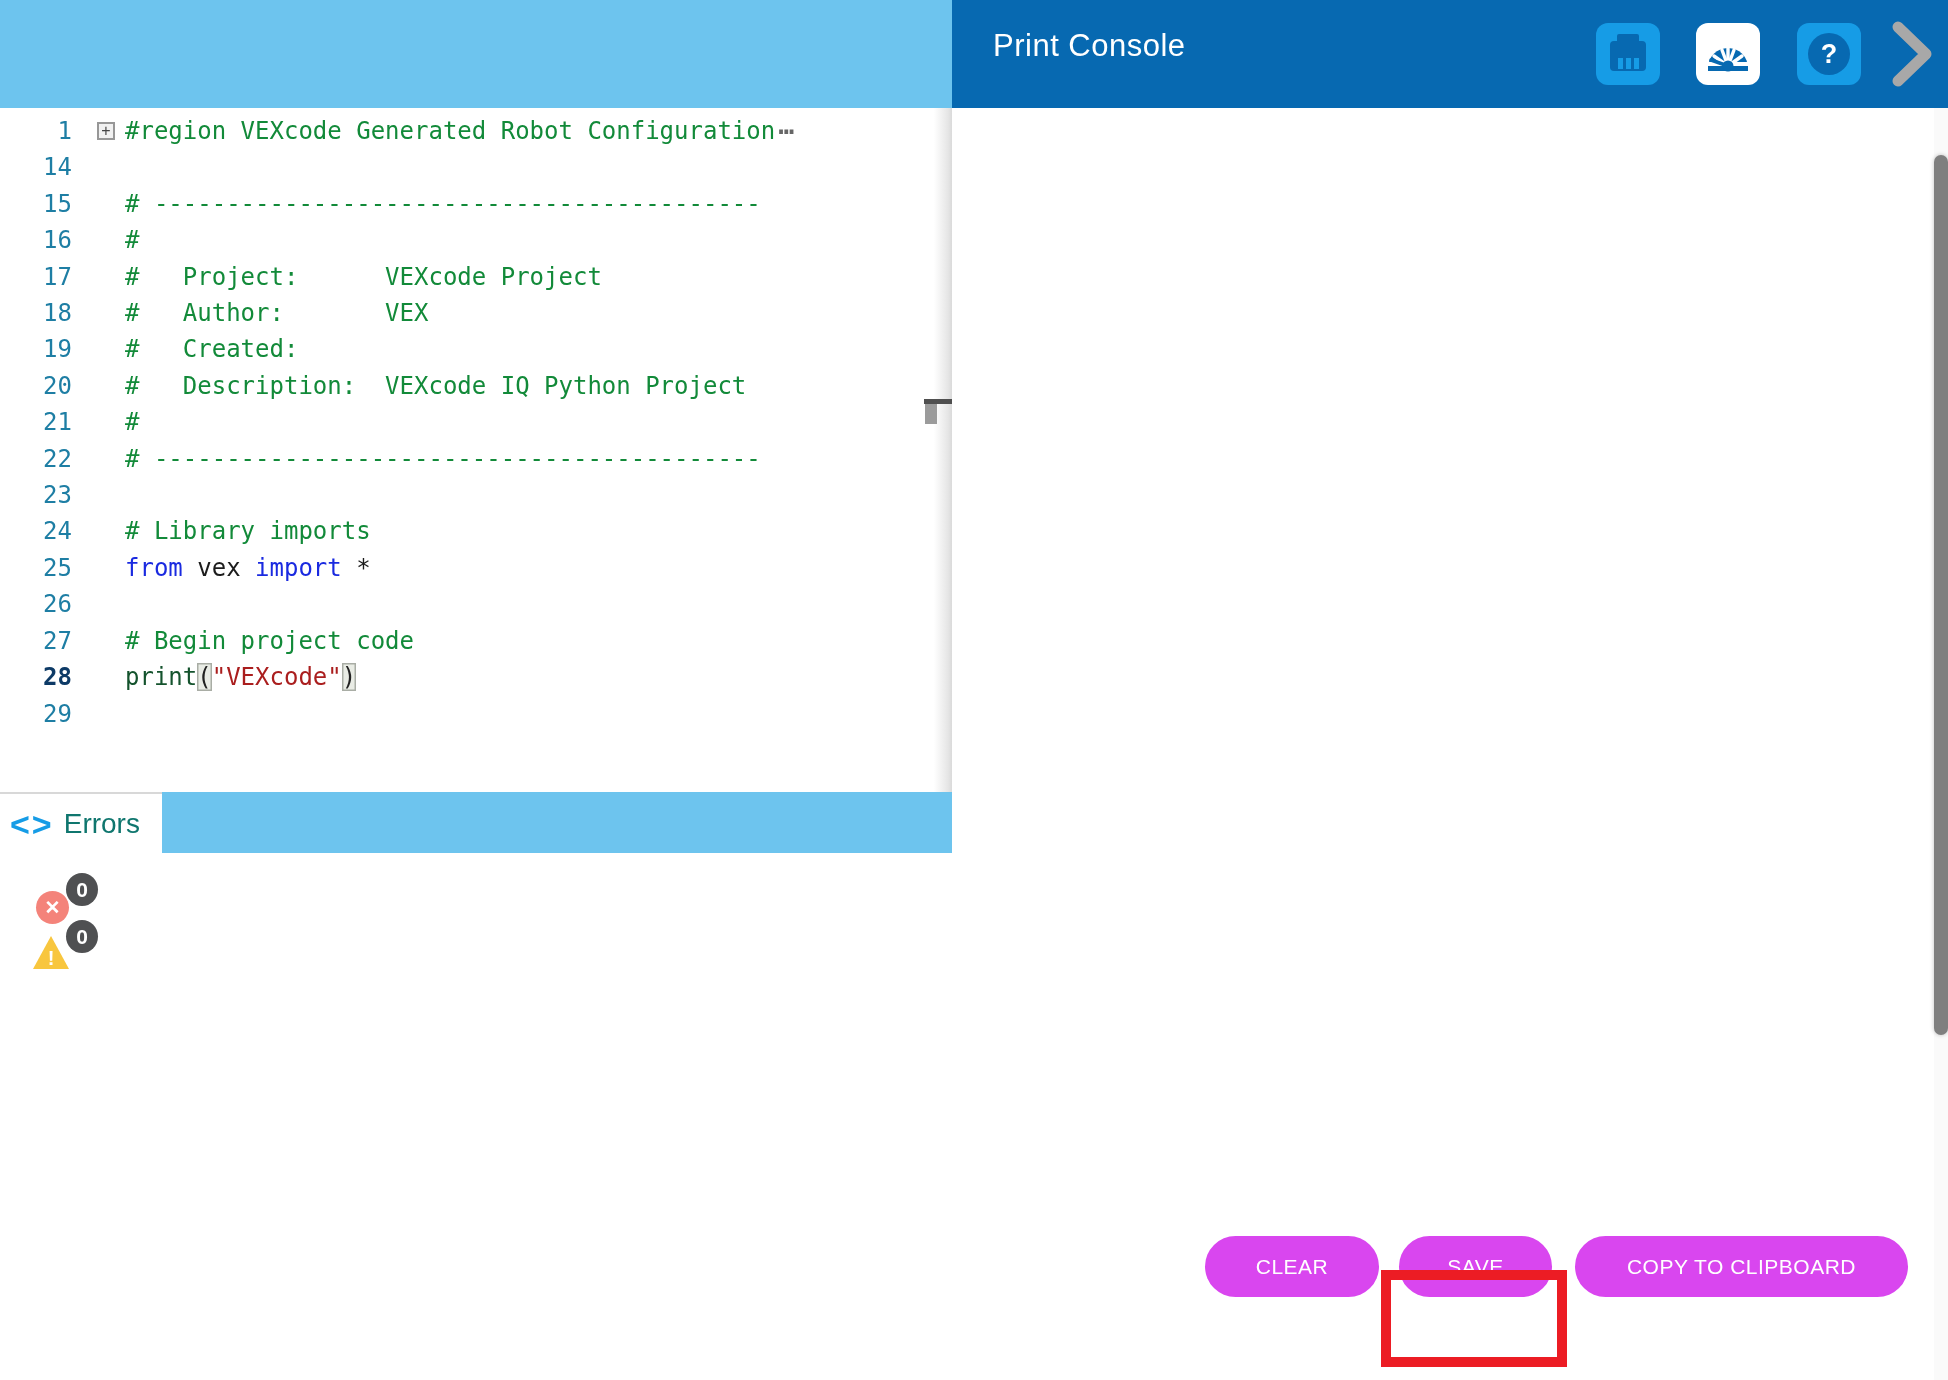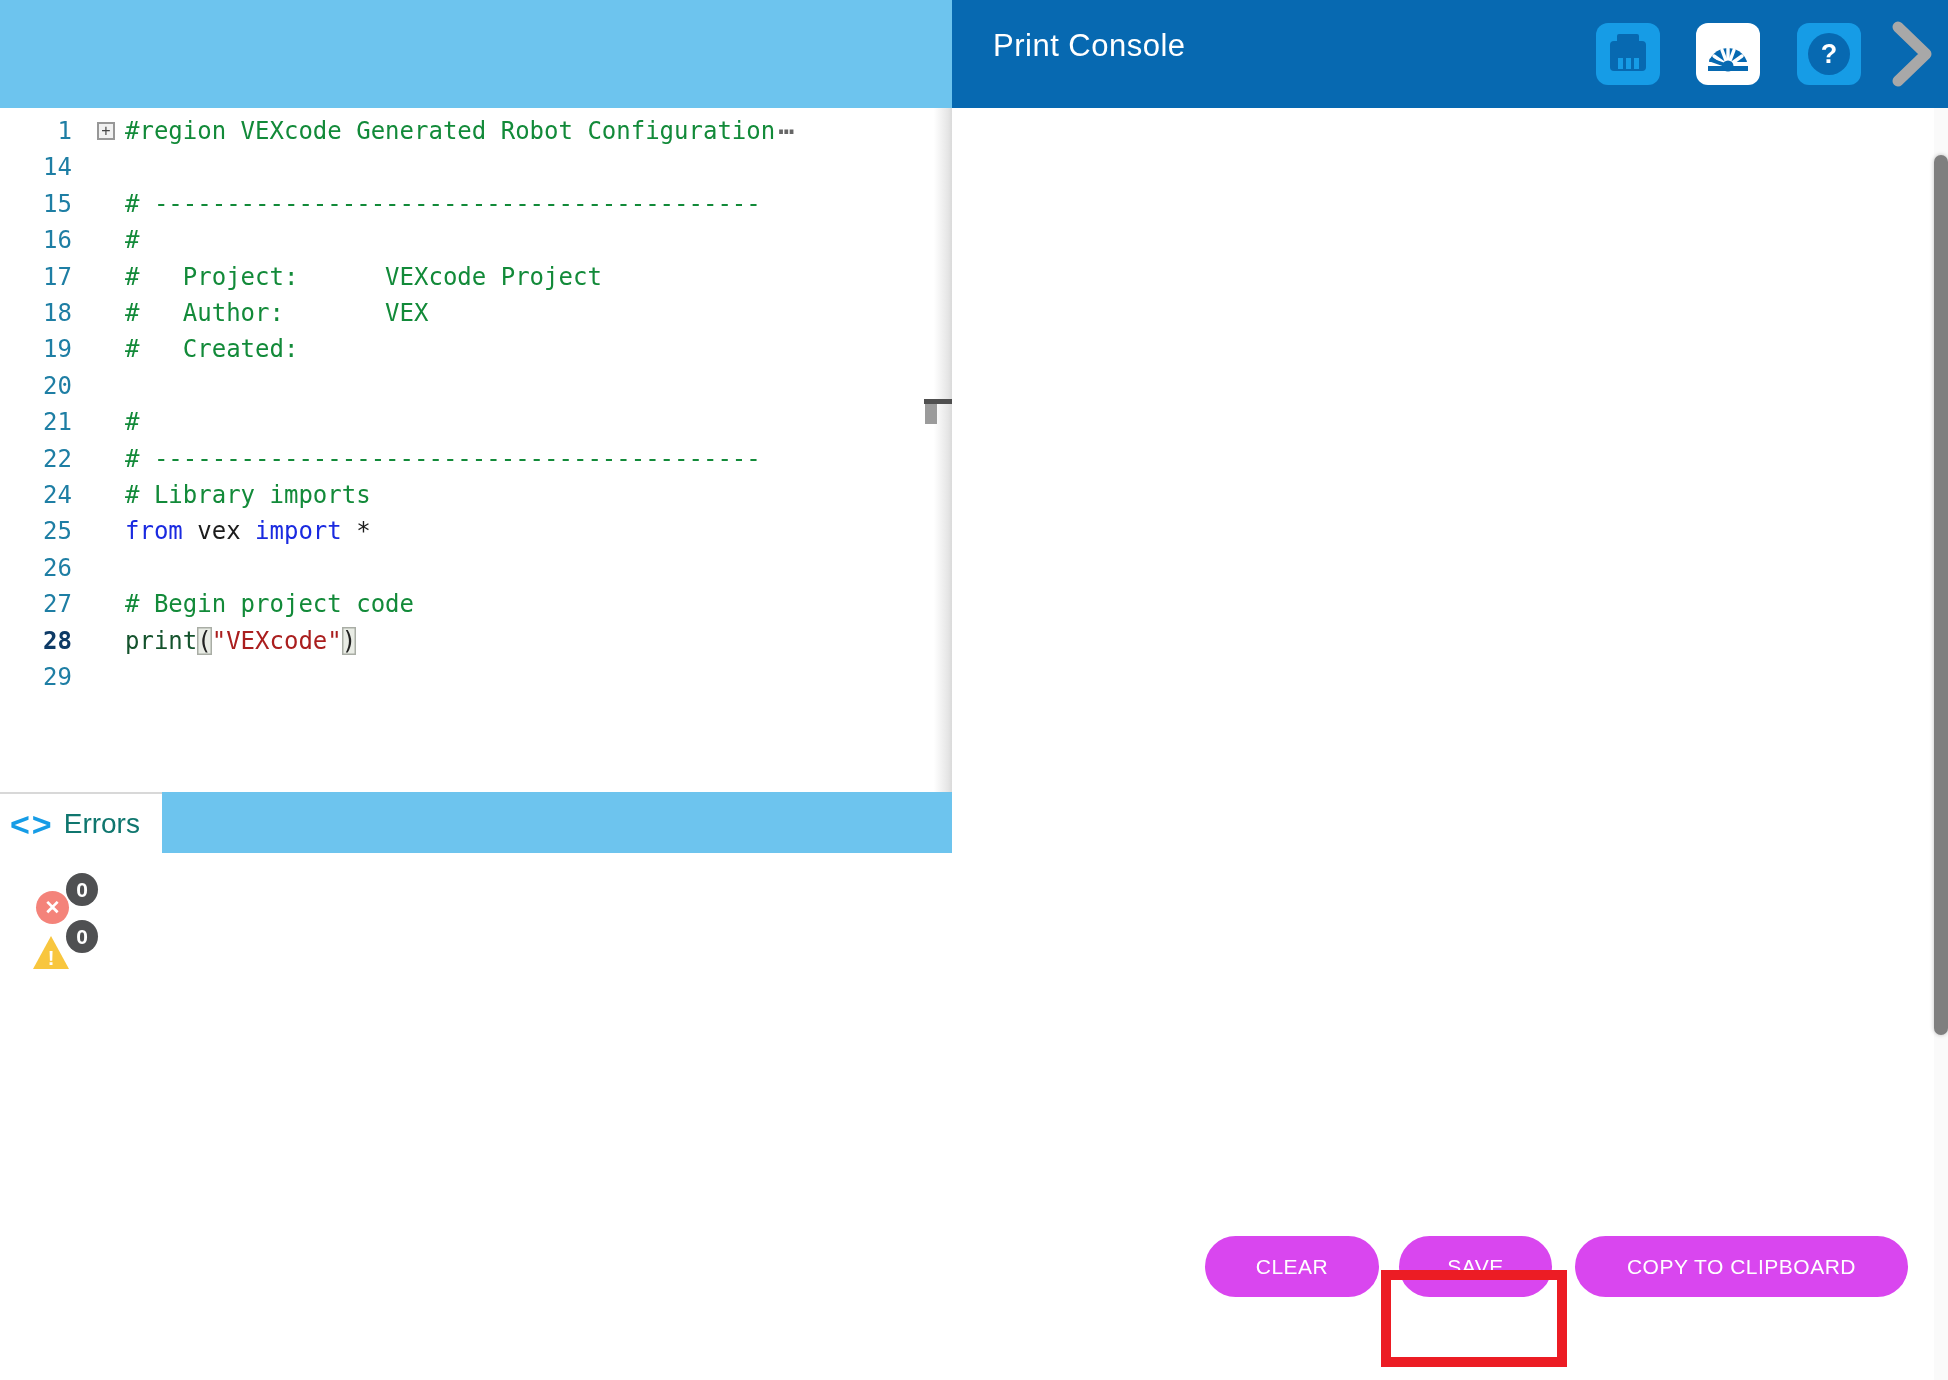--- a/index.html
+++ b/index.html
@@ -117,23 +117,24 @@
 
   <div class="editor">
     <div class="editor-lines" id="editor-lines">
         <div class="code-line"><span class="ln">1</span><span class="fold-area"><span class="fold-box">+</span></span><span class="codetext"><span class="c">#region VEXcode Generated Robot Configuration</span></span><span class="ellipsis">⋯</span></div>
         <div class="code-line"><span class="ln">14</span><span class="fold-area"></span><span class="codetext"></span></div>
         <div class="code-line"><span class="ln">15</span><span class="fold-area"></span><span class="codetext"><span class="c"># ------------------------------------------</span></span></div>
         <div class="code-line"><span class="ln">16</span><span class="fold-area"></span><span class="codetext"><span class="c">#</span></span></div>
         <div class="code-line"><span class="ln">17</span><span class="fold-area"></span><span class="codetext"><span class="c">#   Project:      VEXcode Project</span></span></div>
         <div class="code-line"><span class="ln">18</span><span class="fold-area"></span><span class="codetext"><span class="c">#   Author:       VEX</span></span></div>
         <div class="code-line"><span class="ln">19</span><span class="fold-area"></span><span class="codetext"><span class="c">#   Created:</span></span></div>
-        <div class="code-line"><span class="ln">20</span><span class="fold-area"></span></div>
+        <div class="code-line"><span class="ln">20</span><span class="fold-area"></span><span class="codetext"><span class="c">#   Description:  VEXcode IQ Python Project</span></span></div>
         <div class="code-line"><span class="ln">21</span><span class="fold-area"></span><span class="codetext"><span class="c">#</span></span></div>
         <div class="code-line"><span class="ln">22</span><span class="fold-area"></span><span class="codetext"><span class="c"># ------------------------------------------</span></span></div>
+        <div class="code-line"><span class="ln">23</span><span class="fold-area"></span><span class="codetext"></span></div>
         <div class="code-line"><span class="ln">24</span><span class="fold-area"></span><span class="codetext"><span class="c"># Library imports</span></span></div>
         <div class="code-line"><span class="ln">25</span><span class="fold-area"></span><span class="codetext"><span class="k">from</span><span class="p"> vex </span><span class="k">import</span><span class="p"> *</span></span></div>
         <div class="code-line"><span class="ln">26</span><span class="fold-area"></span><span class="codetext"></span></div>
         <div class="code-line"><span class="ln">27</span><span class="fold-area"></span><span class="codetext"><span class="c"># Begin project code</span></span></div>
         <div class="code-line"><span class="ln cur">28</span><span class="fold-area"></span><span class="codetext"><span class="f">print</span><span class="b">(</span><span class="s">"VEXcode"</span><span class="b">)</span></span></div>
         <div class="code-line"><span class="ln">29</span><span class="fold-area"></span><span class="codetext"></span></div>
       </div>
   </div>
   <div class="editor-scrollbar">
     <div class="sb-dark-line"></div>

